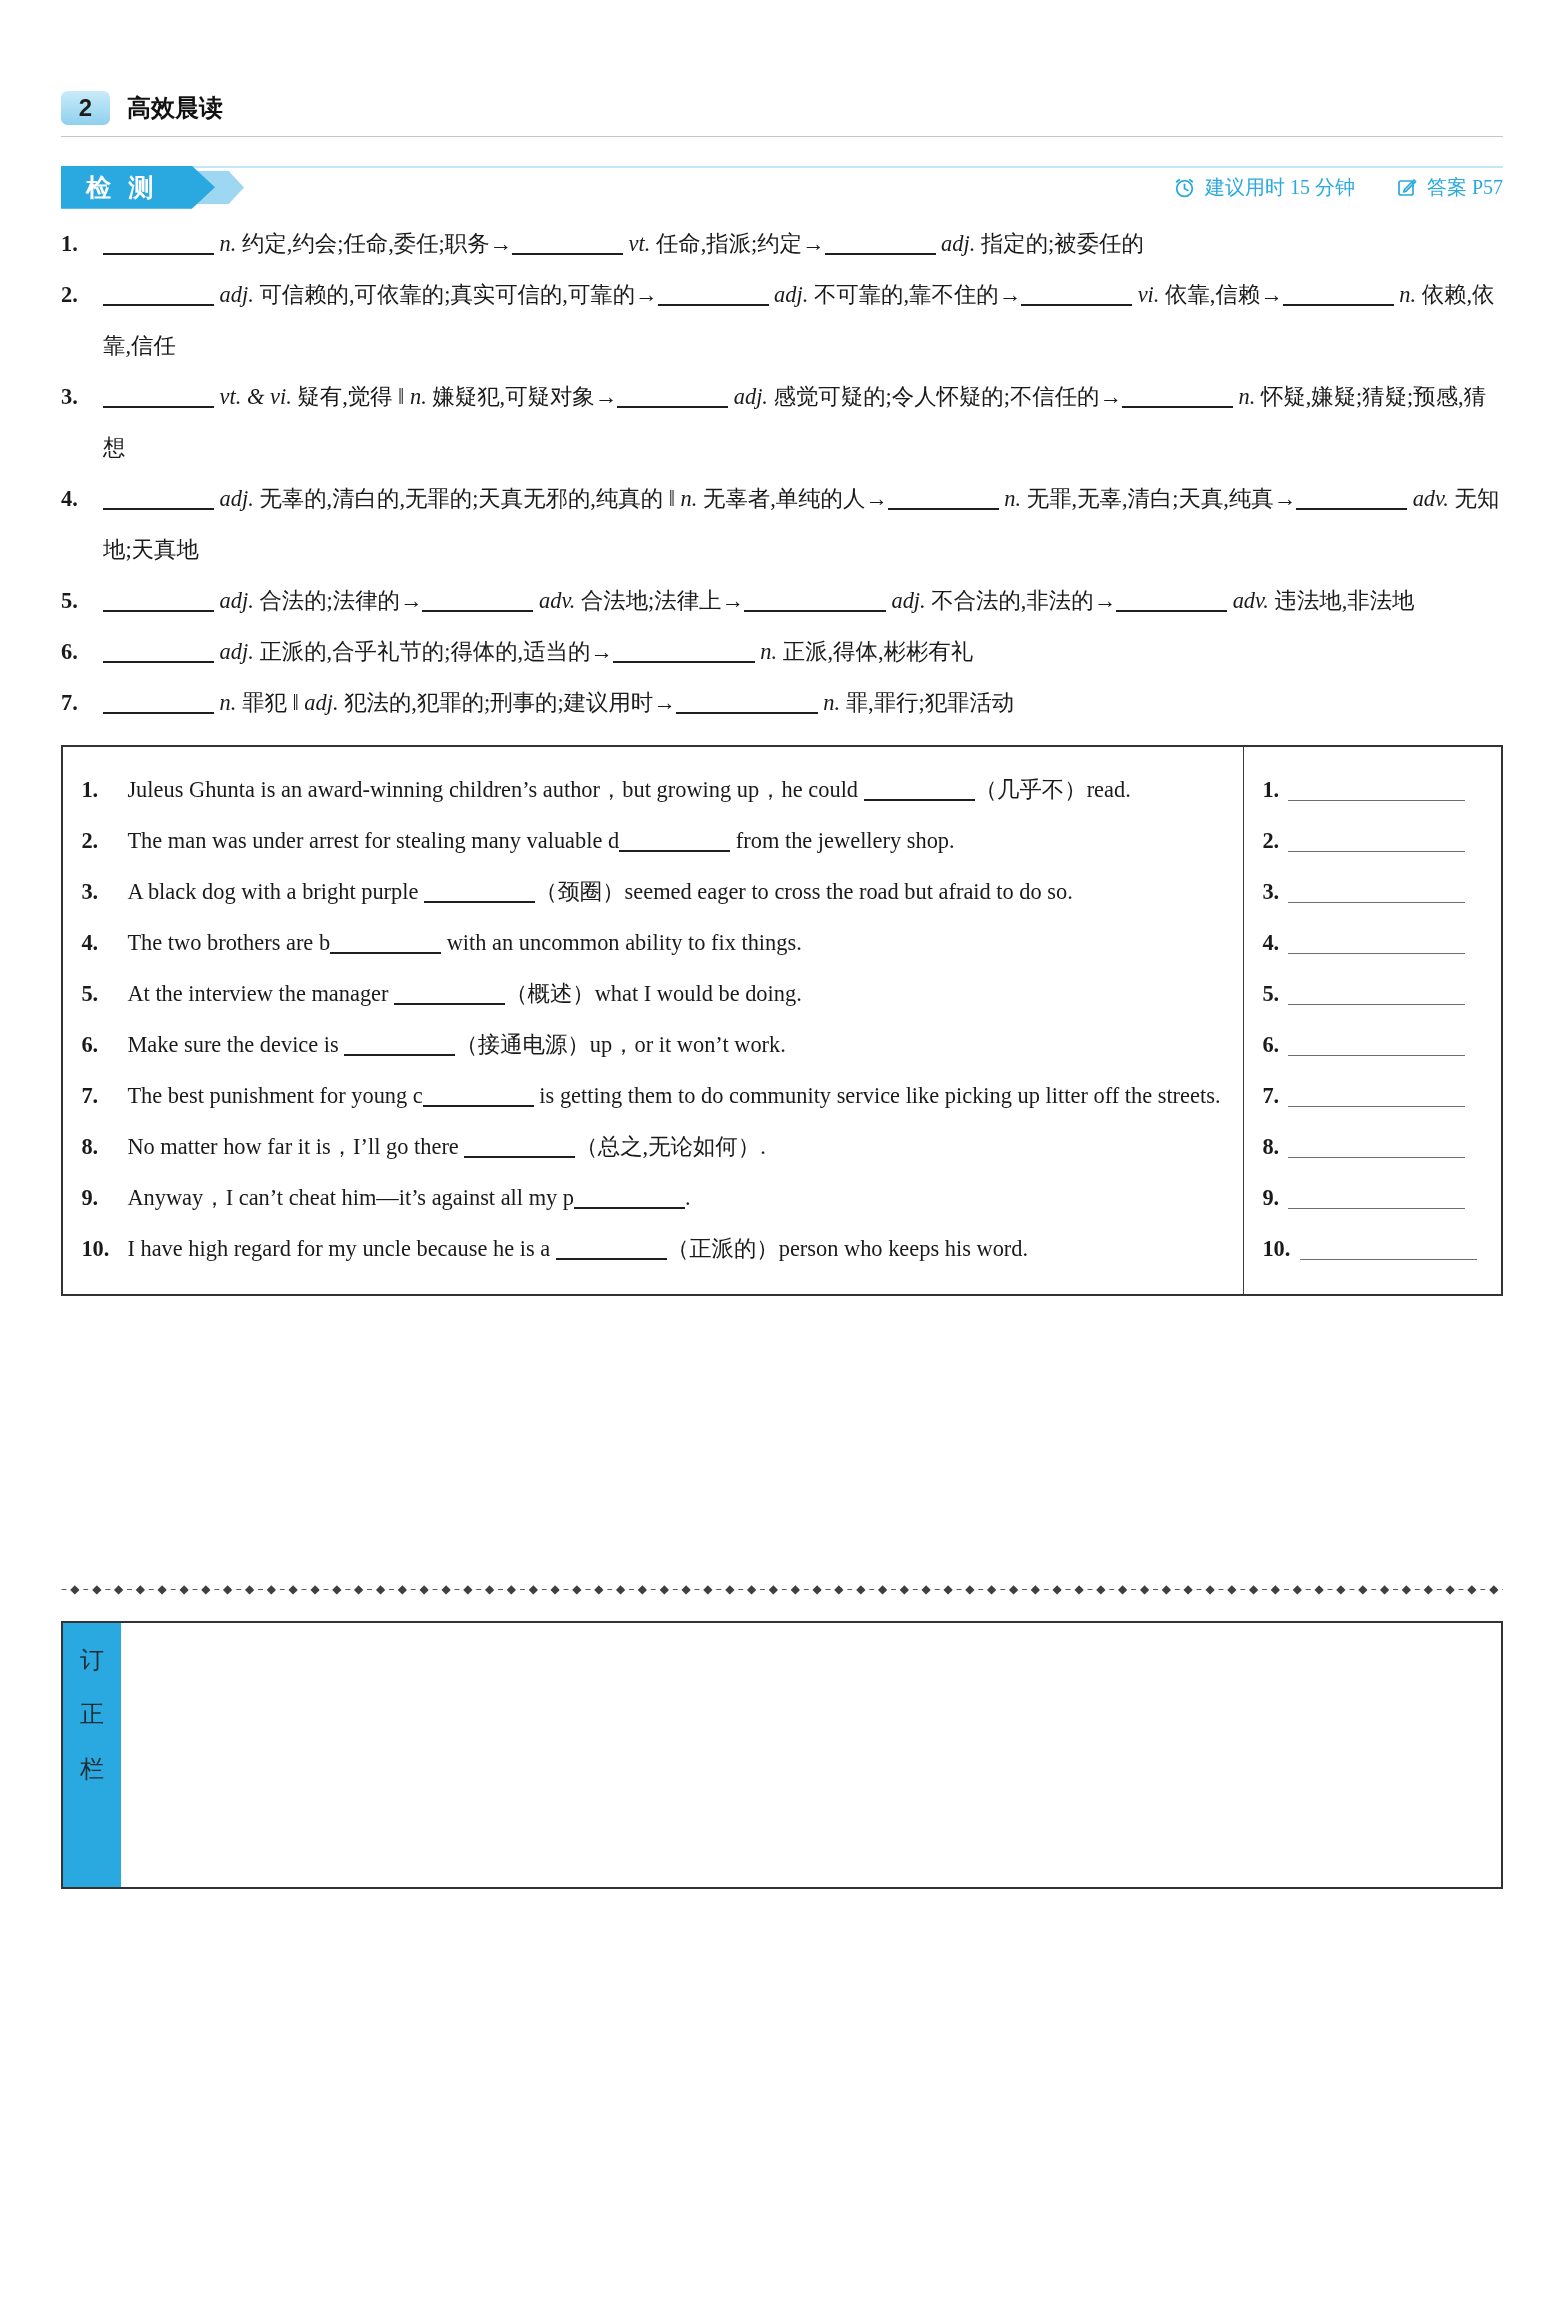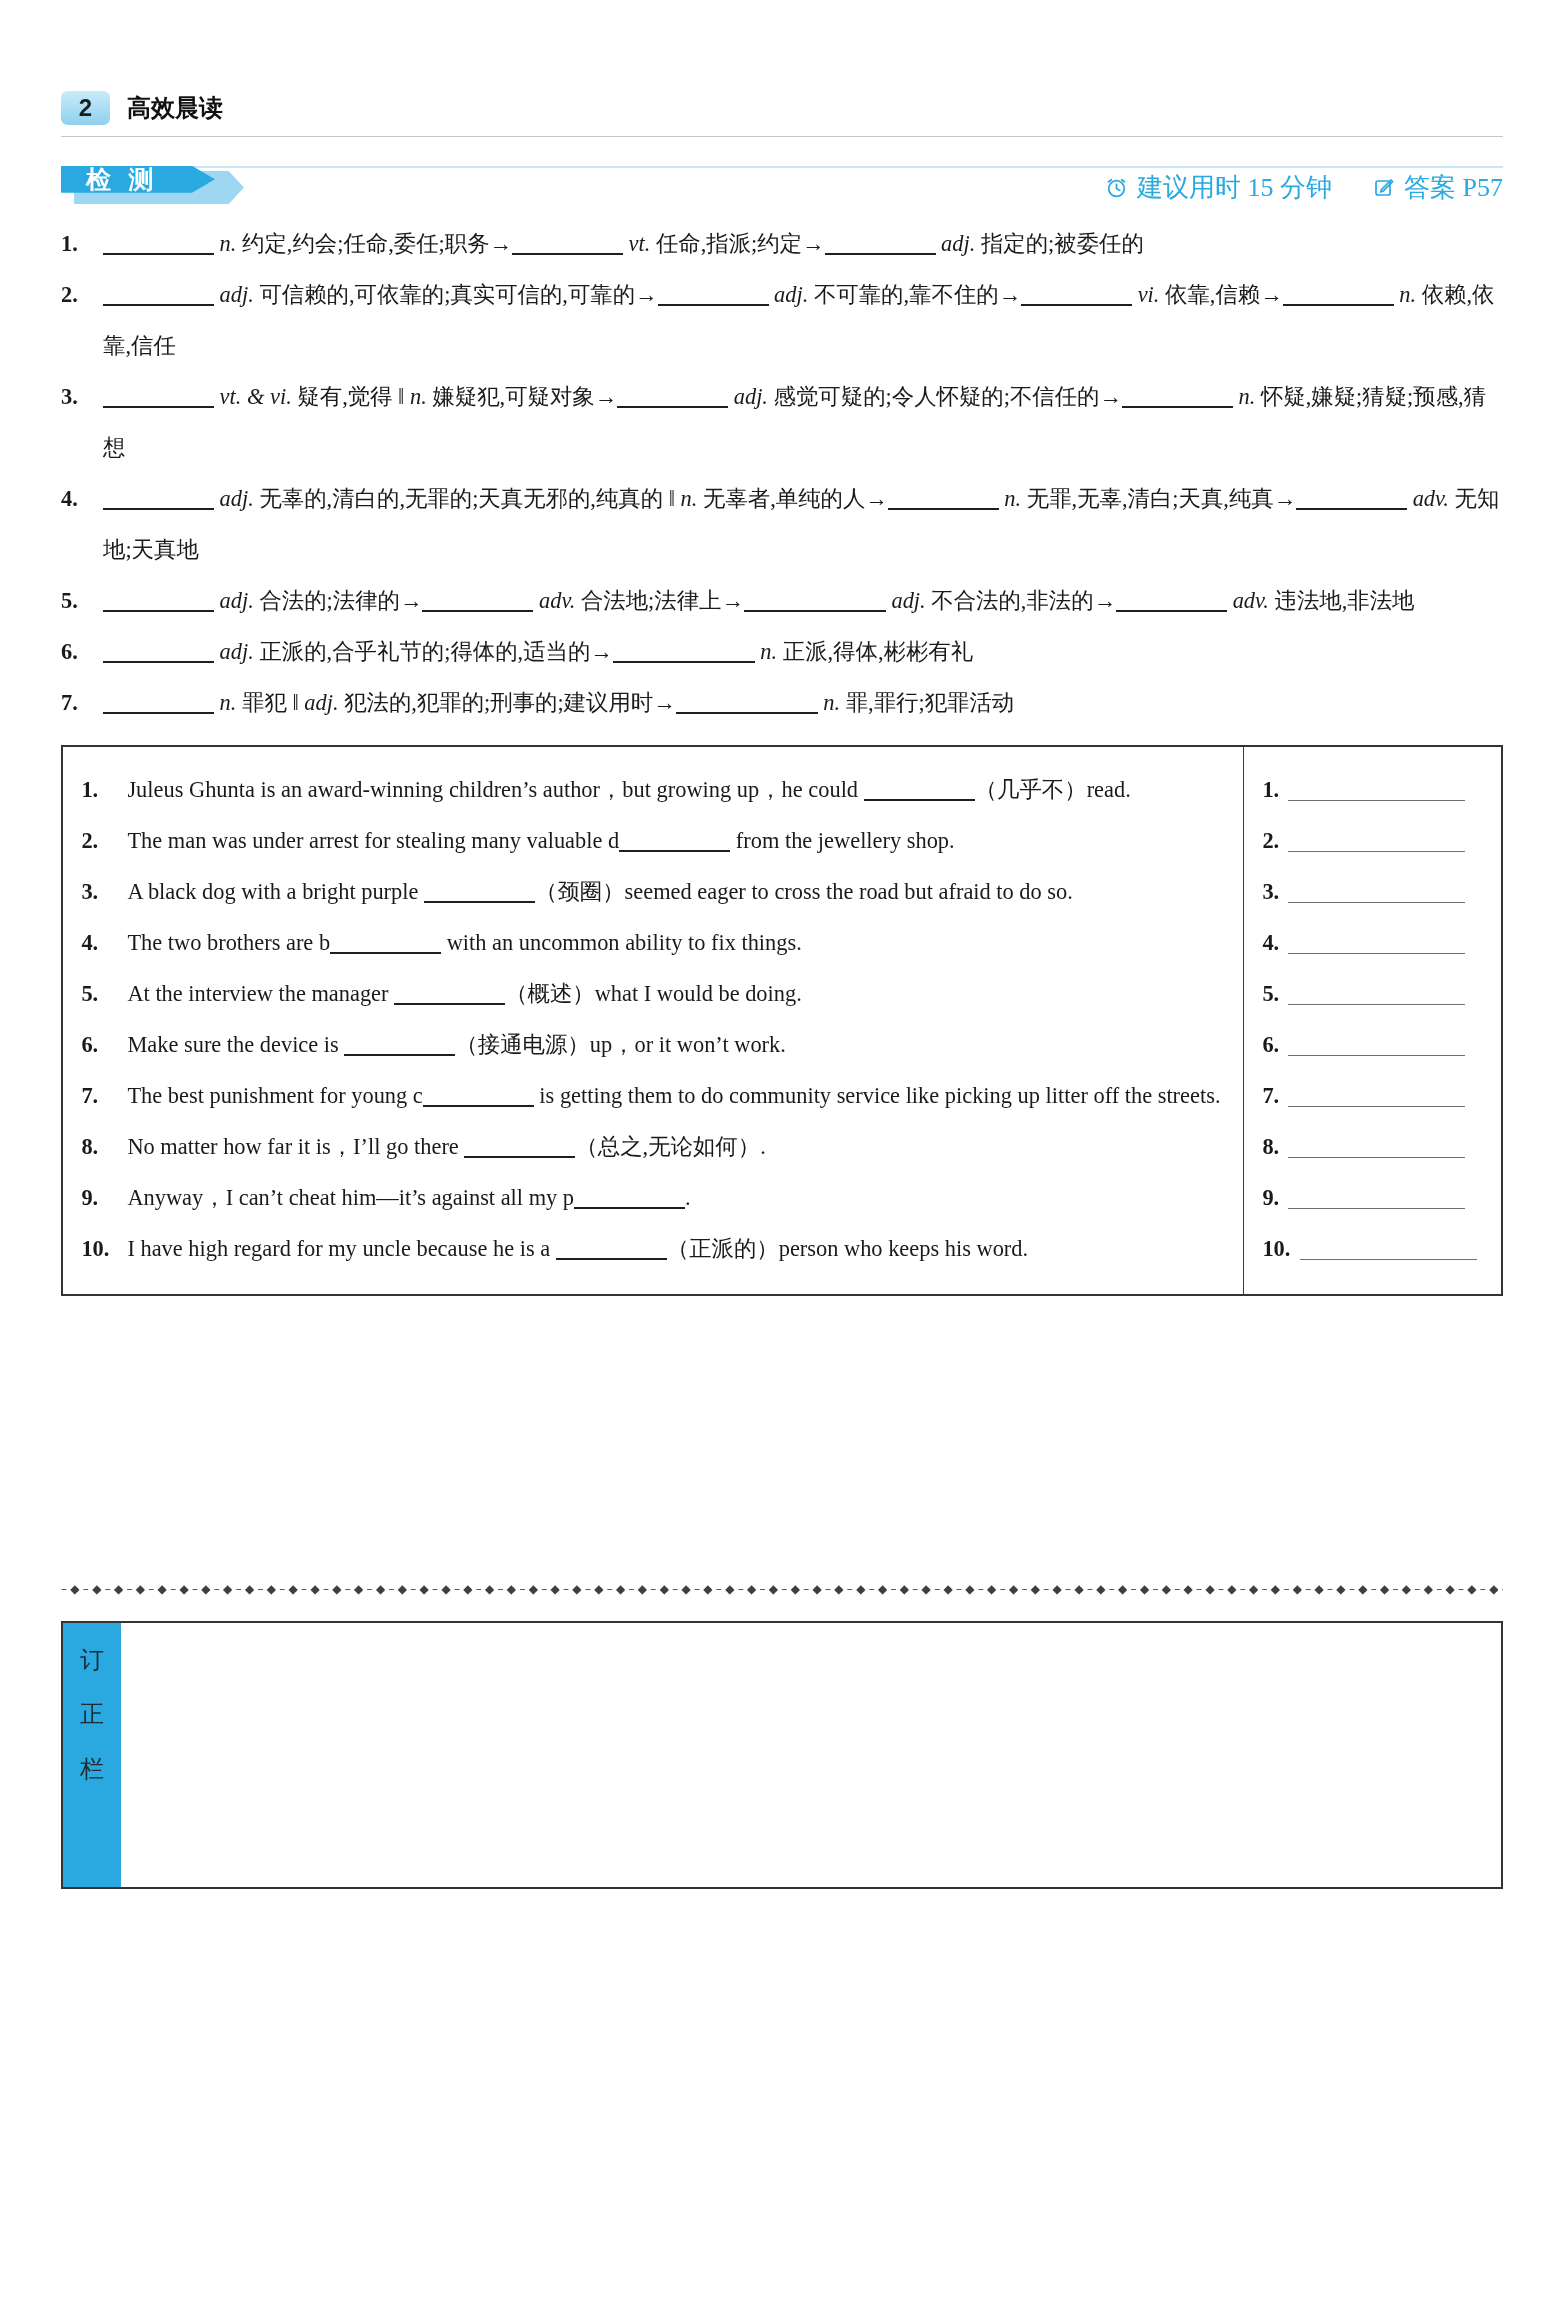--- a/index.html
+++ b/index.html
@@ -26,31 +26,31 @@
   .rule{height:1.3px;background:#c6c6c6;margin-top:10.5px;}
   
   .banner{position:relative;height:43px;margin-top:29px;}
   .banner-line{position:absolute;top:0;left:0;right:0;height:2px;background:#c5e7f6;}
   .ribbon-back{
     position:absolute;left:13px;top:5.3px;width:170px;height:33px;
     background:var(--accent-light,#9ed7f2);
     clip-path:polygon(0 0,91% 0,100% 50%,91% 100%,0 100%);
   }
   .ribbon{
-    position:absolute;left:0;top:0;width:154px;height:27px;
+    position:absolute;left:0;top:0;width:154px;height:43px;
     background:var(--accent,#29a9e0);color:#fff;
     clip-path:polygon(0 0,85% 0,100% 50%,85% 100%,0 100%);
     font-family:"Liberation Sans","DejaVu Sans",sans-serif;
     font-weight:700;font-size:25px;letter-spacing:5.3px;
     display:flex;align-items:center;padding-left:25px;box-sizing:border-box;
   }
   .hints{
     position:absolute;right:0;top:0;height:43px;
     display:flex;align-items:center;gap:40px;
-    color:var(--accent,#29a9e0);font-size:26px;
+    color:var(--accent,#29a9e0);font-size:20px;
   }
   .hint{display:flex;align-items:center;gap:8px;}
   .hint svg{display:block;}
   
   .sec-title{
     margin:22.4px 0 0 0;
     font-family:"Liberation Sans","DejaVu Sans",sans-serif;
     font-weight:700;font-size:26px;color:var(--accent,#29a9e0);
   }
   .sec-title.second{margin-top:18.4px;}

